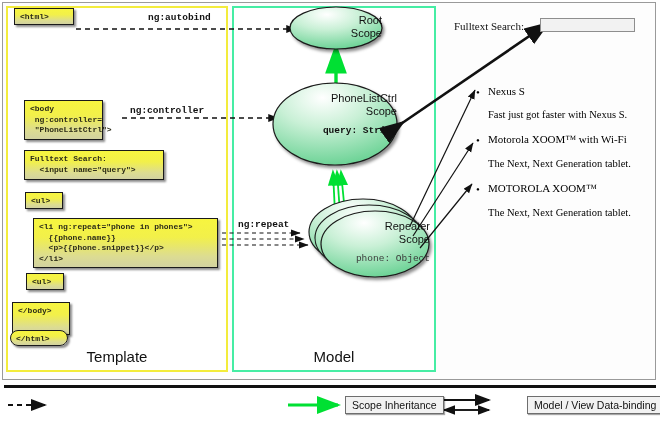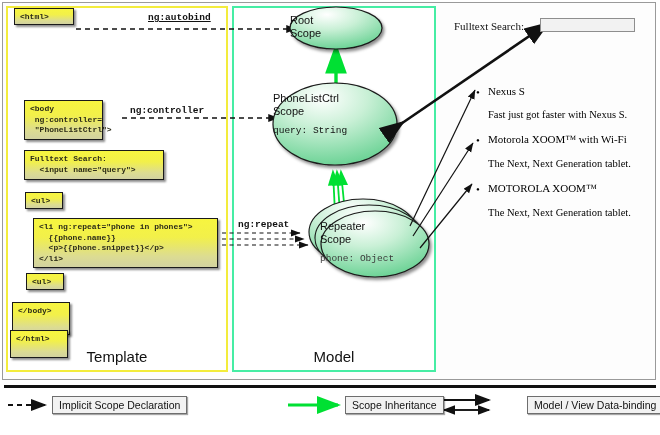--- a/index.html
+++ b/index.html
@@ -54,33 +54,33 @@
     white-space:pre;
     font-weight:bold;
   }
 
   
   #wires{position:absolute;left:0;top:0;width:660px;height:435px;pointer-events:none;}
 
   
   .ellipse-label{
     position:absolute;
-    text-align:left;
+    text-align:right;
     font-family:"Liberation Sans", sans-serif;
     font-size:11px;
     color:#111;
     line-height:1.15;
   }
   .mono-row{
     font-family:"Liberation Mono", monospace;
     font-size:9.5px;
     line-height:1.25;
     color:#3b3b3b;
   }
-  .mono-row.bold{color:#111;font-weight:normal;}
+  .mono-row.bold{color:#111;font-weight:bold;}
 
   
   .edge-label{
     position:absolute;
     font-family:"Liberation Mono", monospace;
     font-size:9.5px;
     font-weight:bold;
     color:#111;
     white-space:nowrap;
   }
@@ -158,21 +158,21 @@
 
   <div class="codebox" style="left:33px;top:218px;width:185px;height:50px;">&lt;li ng:repeat="phone in phones"&gt;
   {{phone.name}}
   &lt;p&gt;{{phone.snippet}}&lt;/p&gt;
 &lt;/li&gt;</div>
 
   <div class="codebox" style="left:26px;top:273px;width:38px;height:17px;">&lt;ul&gt;</div>
 
   <div class="codebox" style="left:12px;top:302px;width:58px;height:33px;">&lt;/body&gt;</div>
 
-  <div class="codebox" style="left:10px;top:330px;width:58px;height:28px;">&lt;/html&gt;</div>
+  <div class="codebox" style="left:10px;top:330px;width:58px;height:16px;border-radius:8px;">&lt;/html&gt;</div>
 
   <svg id="wires" viewBox="0 0 660 435">
     <defs>
       <radialGradient id="scopeGrad" cx="40%" cy="18%" r="95%">
         <stop offset="0%" stop-color="#ffffff"></stop>
         <stop offset="38%" stop-color="#c9f0d6"></stop>
         <stop offset="100%" stop-color="#54cb85"></stop>
       </radialGradient>
       <marker id="arrowBlack" markerWidth="9" markerHeight="9" refX="7.5" refY="3" orient="auto">
         <path d="M0,0 L8,3 L0,6 z" fill="#111"></path>
@@ -228,21 +228,21 @@
     <div>Scope</div>
     <div class="mono-row bold" style="margin-top:8px;">query: String</div>
   </div>
 
   <div class="ellipse-label" style="left:320px;top:220px;width:110px;">
     <div>Repeater</div>
     <div>Scope</div>
     <div class="mono-row" style="margin-top:8px;">phone: Object</div>
   </div>
 
-  <div class="edge-label" style="left:148px;top:12px;text-decoration:underline;">ng:autobind</div>
+  <div class="edge-label" style="left:148px;top:12px;">ng:autobind</div>
   <div class="edge-label" style="left:130px;top:105px;">ng:controller</div>
   <div class="edge-label" style="left:238px;top:219px;">ng:repeat</div>
 
   <div id="view-inner">
     <div class="view-search-label">Fulltext Search:</div>
     <input class="view-search-input" type="text" value="" placeholder="" style="">
 
     <div class="view-bullet" style="left:48px;top:79px;">
       <span class="dot">•</span>
       <span>Nexus S</span>
@@ -277,18 +277,17 @@
 
       <path d="M8,21 L45,21" stroke="#111" stroke-width="2" fill="none" stroke-dasharray="5,4" marker-end="url(#lgArrowBlack)"></path>
 
       <path d="M288,21 L338,21" stroke="#00e033" stroke-width="3" fill="none" marker-end="url(#lgArrowGreen)"></path>
 
       <path d="M444,16 L489,16" stroke="#111" stroke-width="2" fill="none" marker-end="url(#lgArrowBlack)"></path>
       <path d="M489,26 L444,26" stroke="#111" stroke-width="1.6" fill="none" marker-end="url(#lgArrowBlack)"></path>
       <path d="M444,26 L489,26" stroke="#111" stroke-width="1.6" fill="none" marker-end="url(#lgArrowBlack)"></path>
     </svg>
 
-    <div class="legend-box" style="left:52px;top:12px;">Implicit Scope Declaration</div>
     <div class="legend-box" style="left:345px;top:12px;">Scope Inheritance</div>
     <div class="legend-box" style="left:495px;top:12px;margin-left:32px;">Model / View Data-binding</div>
   </div>
 
 </div>
 
 </body></html>

